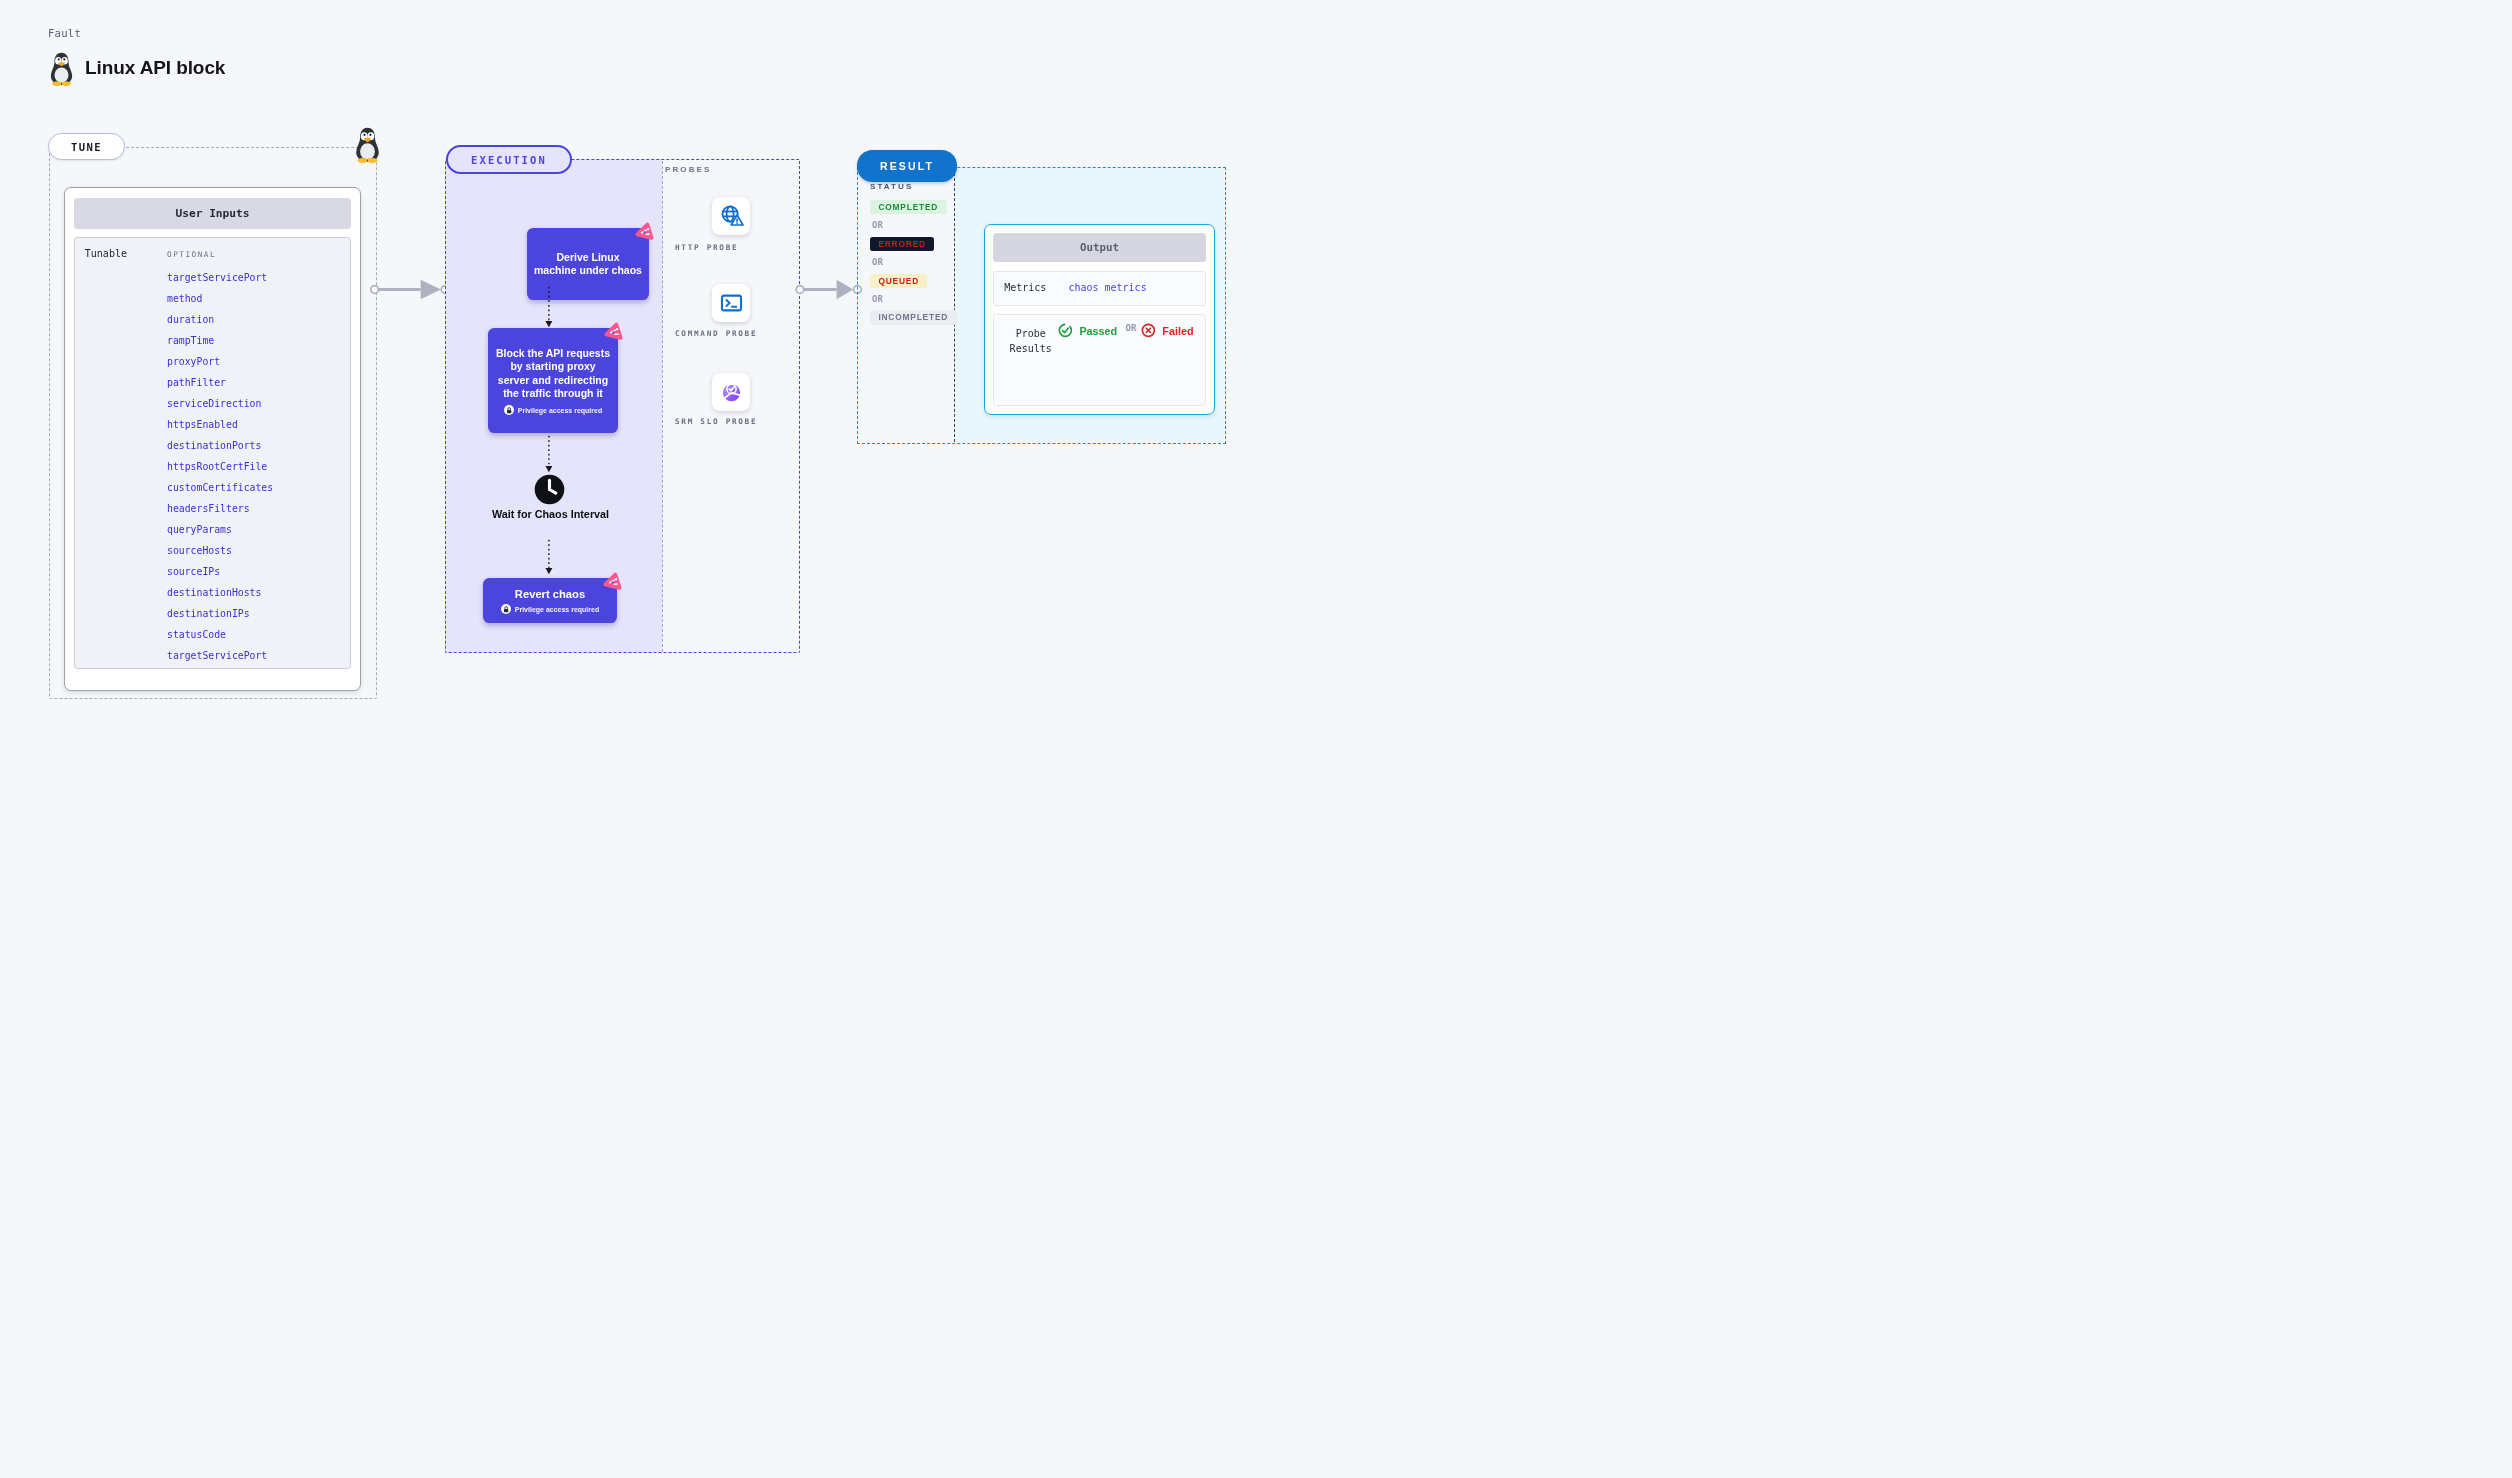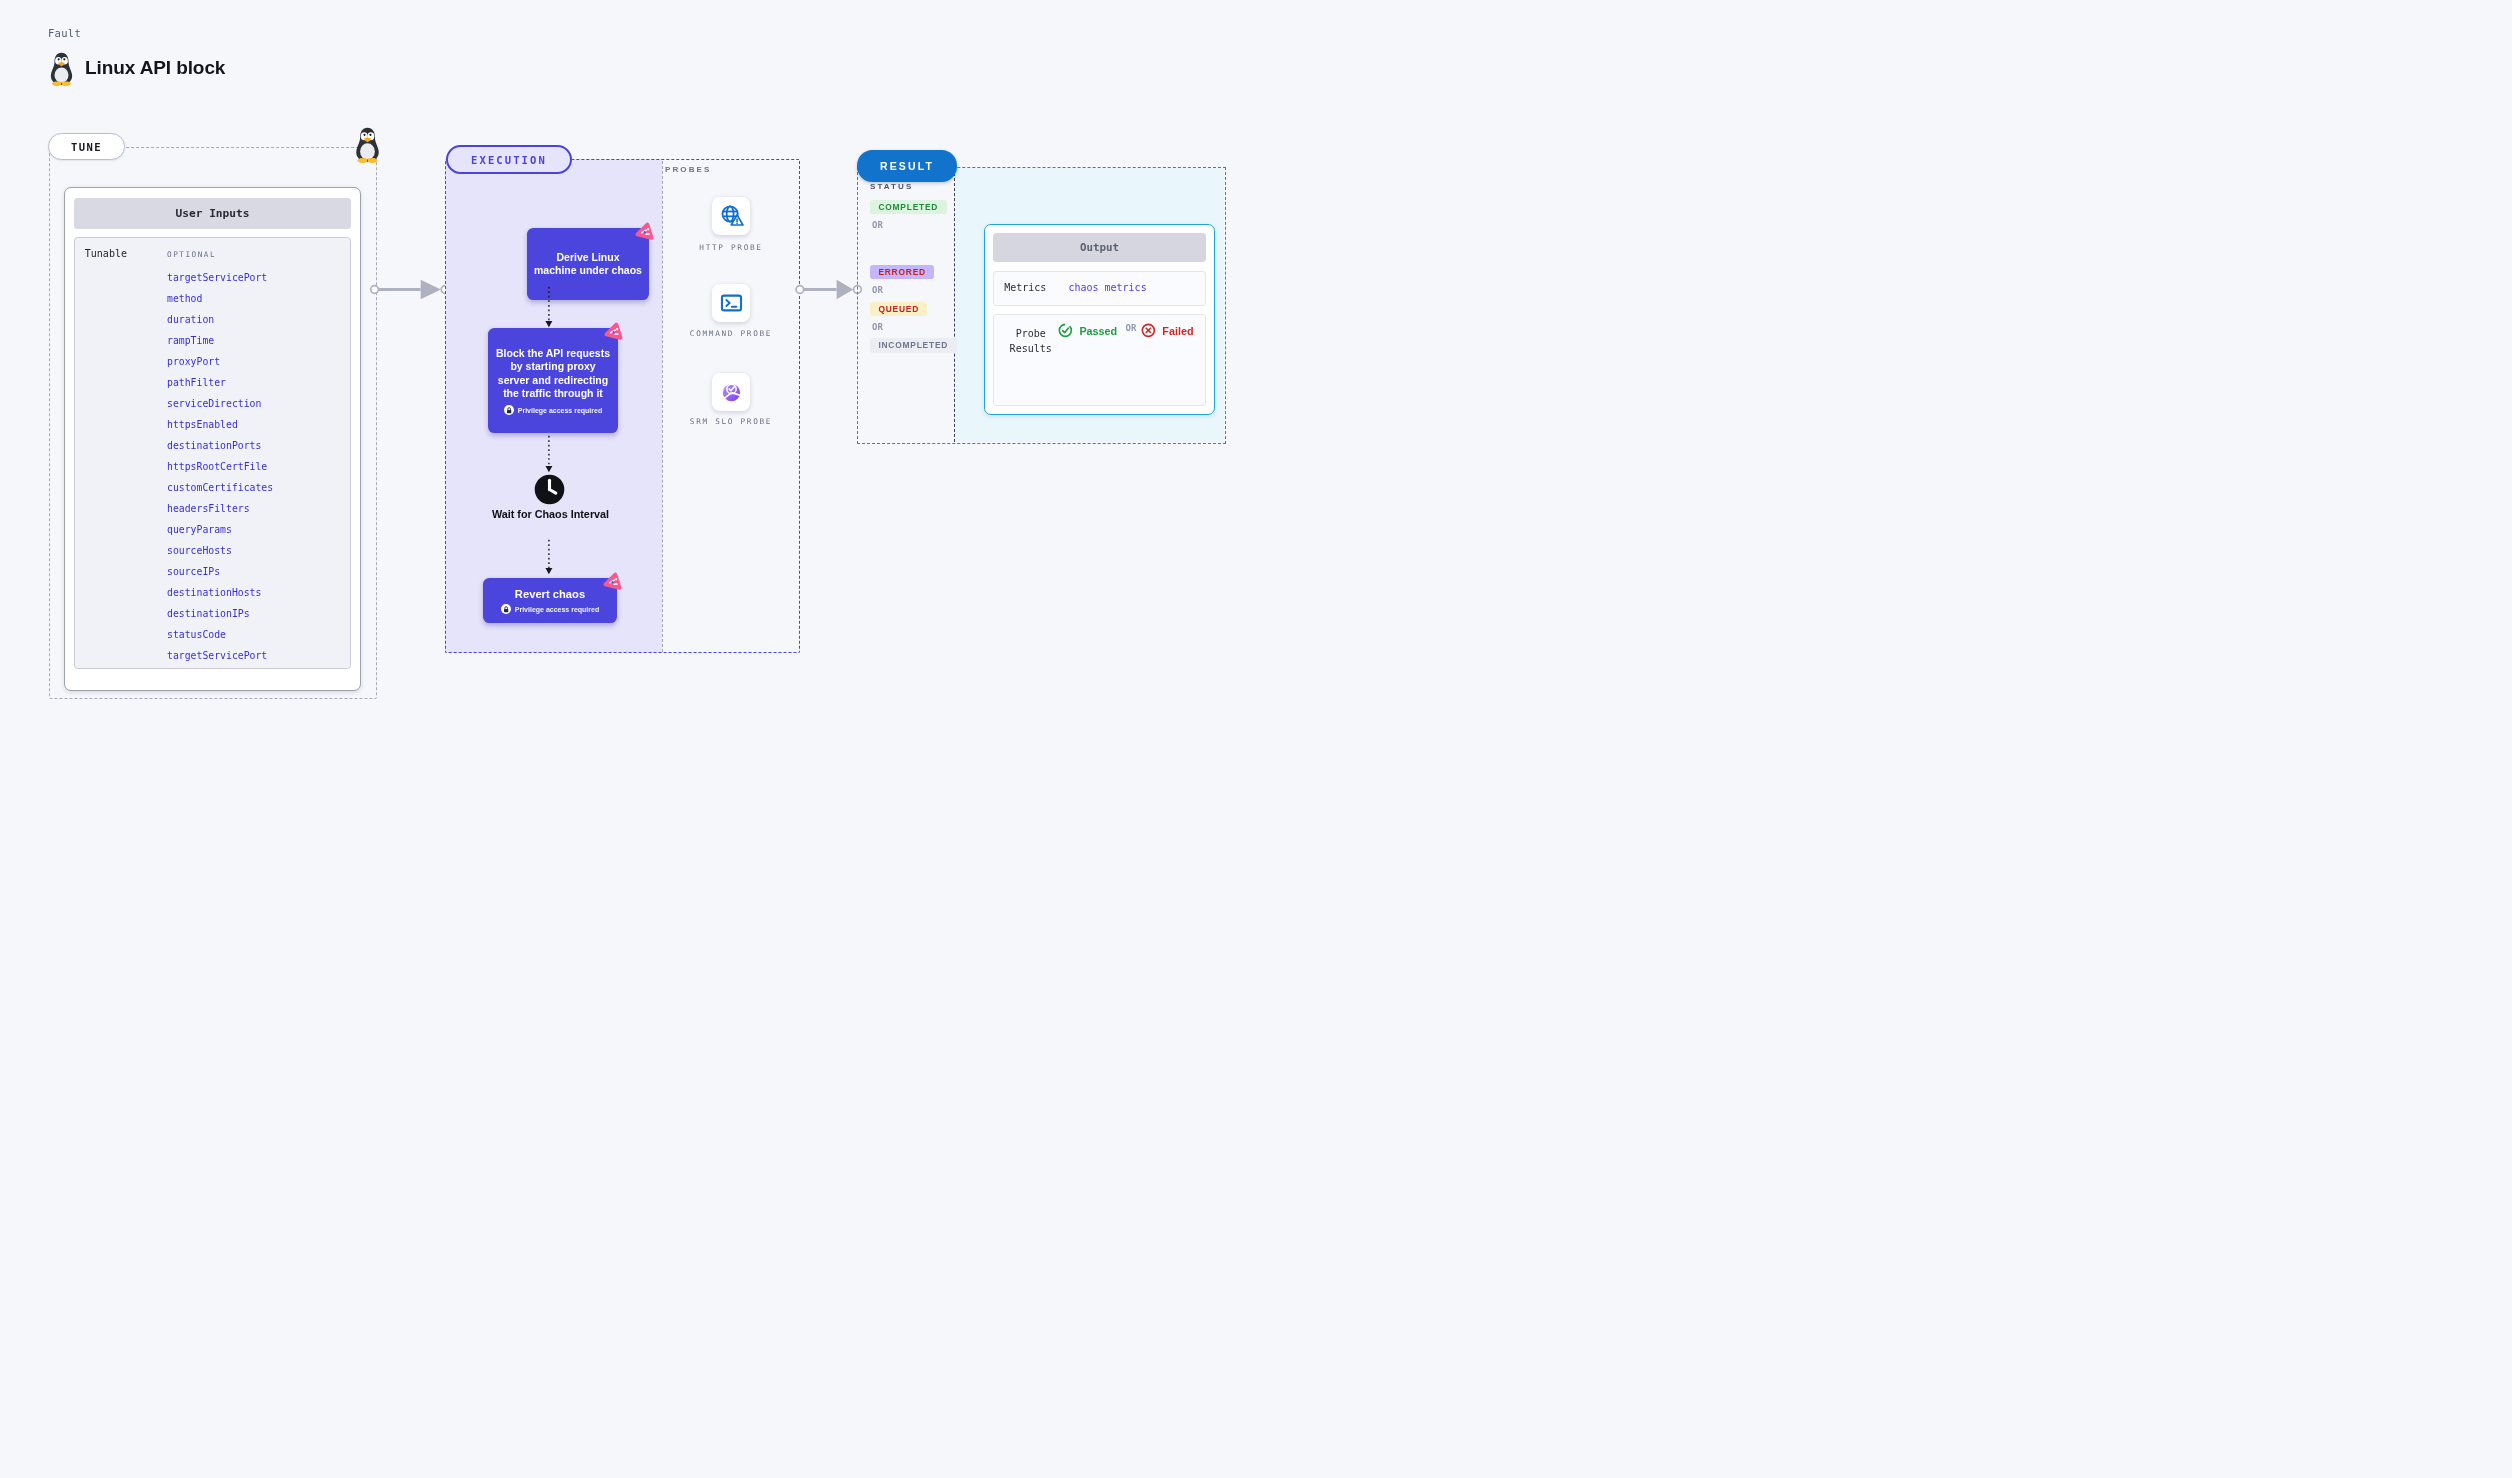--- a/index.html
+++ b/index.html
@@ -53,21 +53,21 @@
   .priv-circle{width:9.8px;height:9.8px;border-radius:50%;background:#fff;display:flex;align-items:center;justify-content:center;}
   .priv-text{font-size:7px;font-weight:600;color:#F3F3FF;}
   .vconn{position:absolute;width:9.8px;}
   .clock-wrap{position:absolute;left:534px;top:474px;width:31px;height:31px;}
   .wait-caption{position:absolute;left:491px;top:507px;width:119px;text-align:center;font-weight:700;font-size:10.8px;line-height:1.3;color:#0E0F13;}
 
   
   .probes-label{position:absolute;left:665px;top:165px;font-size:8px;font-weight:700;letter-spacing:2.1px;color:#6E7384;}
   .probe-card{position:absolute;left:712px;width:38px;height:38px;background:#fff;border-radius:7.7px;box-shadow:0 1.4px 4.2px rgba(30,35,70,.16);
     display:flex;align-items:center;justify-content:center;}
-  .probe-label{position:absolute;left:675px;width:112px;text-align:center;font-size:7.7px;font-weight:400;letter-spacing:1.7px;line-height:1.6;color:#6B7080;}
+  .probe-label{position:absolute;left:675px;width:112px;font-size:7.7px;font-weight:700;letter-spacing:1.7px;line-height:1.6;color:#6B7080;}
   .probe-svg{width:25px;height:24px;}
 
   
   .result-fill{position:absolute;left:954px;top:168px;width:270px;height:274px;background:var(--cyan_fill);}
   .result-box{position:absolute;left:857px;top:167px;width:369px;height:277px;border:1.7px dashed var(--result_border);pointer-events:none;}
   .result-divider{position:absolute;left:954px;top:168px;height:274px;width:0;border-left:1px dashed #3A3F55;}
   .result-pill{position:absolute;left:857px;top:150px;width:100px;height:32px;background:var(--result_blue);border-radius:15.4px;
     display:flex;align-items:center;justify-content:center;color:#fff;font-weight:800;font-size:10.5px;letter-spacing:2.1px;box-shadow:0 1.4px 3.5px rgba(10,60,120,.25);}
   .status-label{position:absolute;left:870px;top:182px;font-size:8px;font-weight:700;letter-spacing:2.1px;color:#4E5268;}
   .status-col{position:absolute;left:870px;top:200px;display:flex;flex-direction:column;align-items:flex-start;gap:6.3px;}
@@ -285,21 +285,21 @@
 
   <div class="result-fill"></div>
   <div class="result-box"></div>
   <div class="result-divider"></div>
   <div class="result-pill">RESULT</div>
 
   <div class="status-label">STATUS</div>
   <div class="status-col">
       <div class="status-badge" style="background: rgb(220, 243, 223); color: rgb(31, 140, 56);">COMPLETED</div>
       <div class="or">OR</div>
-      <div class="status-badge" style="background: #c4b5fd; color: rgb(197, 32, 31); margin-top: 28px;">ERRORED</div>
+      <div class="status-badge" style="background: #0f172a; color: rgb(197, 32, 31);">ERRORED</div>
       <div class="or">OR</div>
       <div class="status-badge" style="background: rgb(250, 240, 200); color: rgb(197, 32, 31);">QUEUED</div>
       <div class="or">OR</div>
       <div class="status-badge" style="background: rgb(235, 237, 243); color: rgb(111, 116, 137);">INCOMPLETED</div>
     </div>
 
   <div class="output-card">
     <div class="output-header mono">Output</div>
 
     <div class="out-row metrics-row">

